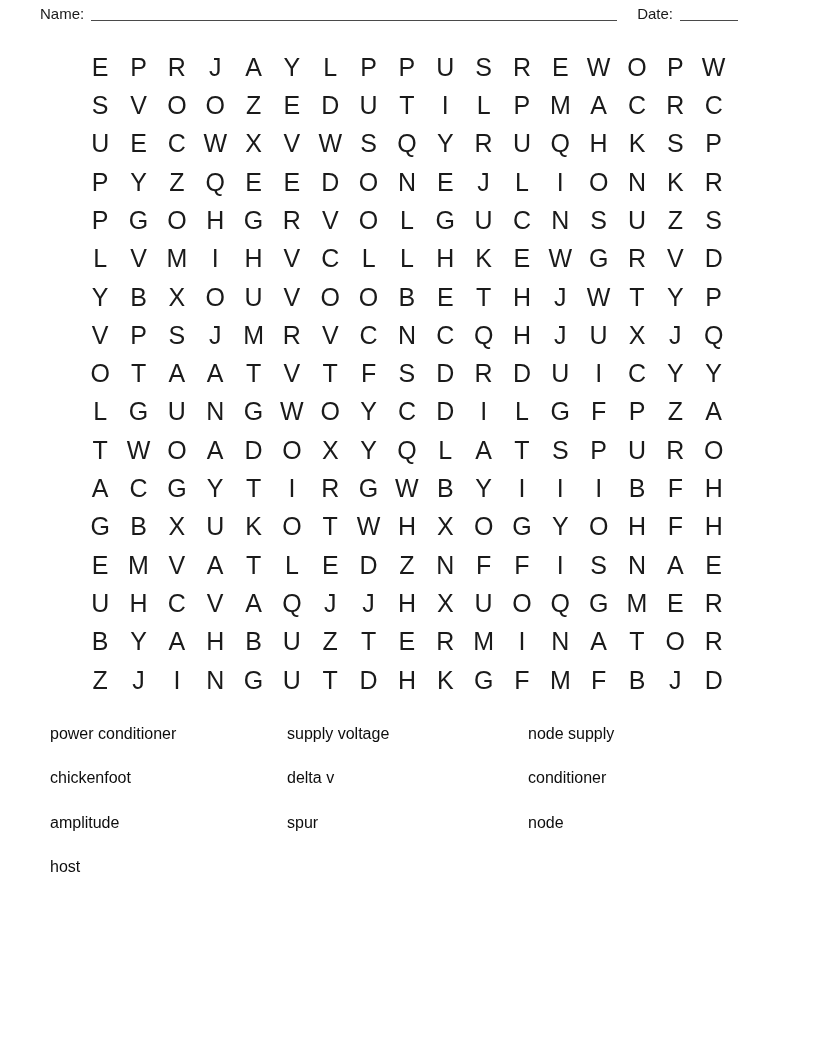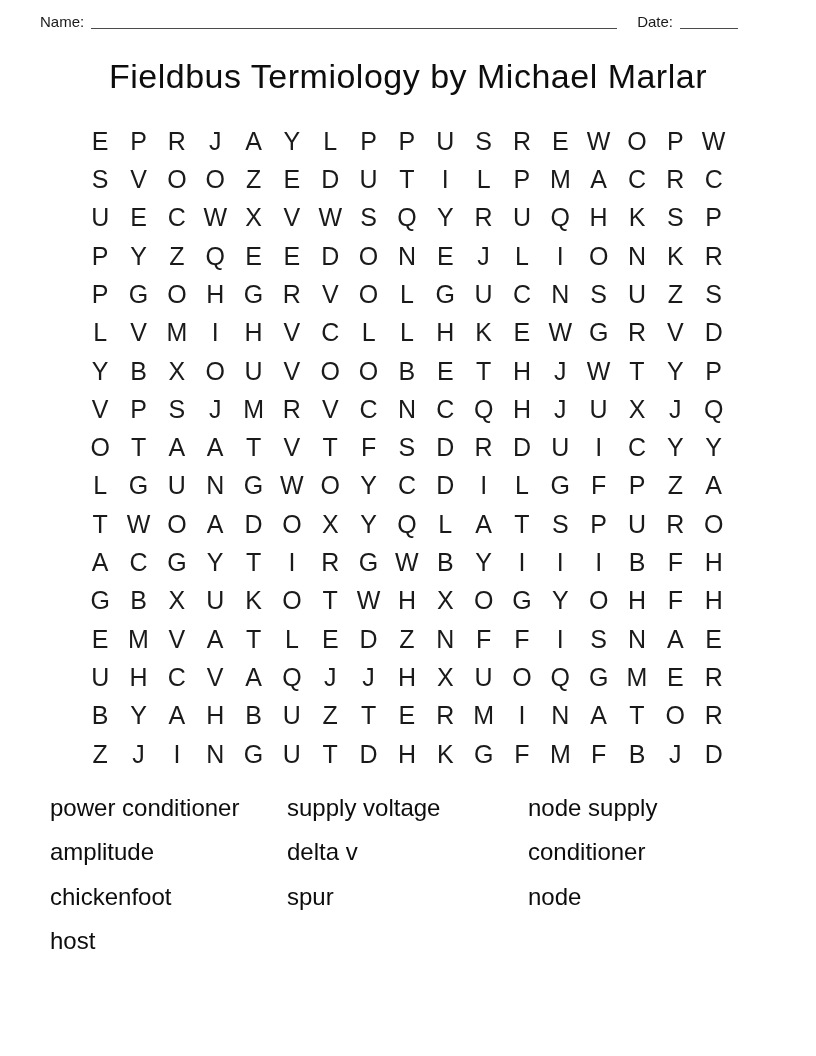--- a/index.html
+++ b/index.html
@@ -8,21 +8,21 @@
     height: 1056px;
     background: #ffffff;
     font-family: "Liberation Sans", sans-serif;
     color: #111;
     overflow: hidden;
   }
   
   .header {
     display: flex;
     align-items: flex-end;
-    padding: 12px 78px 0 40px;
+    padding: 4px 78px 0 40px;
     height: 18px;
     font-size: 15px;
     color: #1a1a1a;
   }
   .hline {
     border-bottom: 1.6px solid #4a4a4a;
     height: 14px;
   }
   .name-line { flex: 1; margin: 0 20px 1px 7px; }
   .date-line { width: 58px; margin: 0 0 1px 7px; }
@@ -54,37 +54,36 @@
   .words {
     margin: 12px 0 0 50px;
     display: grid;
     grid-template-columns: 237px 241px auto;
   }
   .word-col { display: flex; flex-direction: column; }
   .word-item {
     height: 44.5px;
     display: flex;
     align-items: center;
-    font-size: 24px;
+    font-size: 16px;
     color: #0d0d0d;
   }
 </style>
 </head>
 <body>
 
 <div>
 
   <div class="header">
     <span>Name:</span>
     <span class="hline name-line"></span>
     <span>Date:</span>
     <span class="hline date-line"></span>
   </div>
 
-  <div class="title">Fieldbus Termiology by Michael Marlar</div>
 
   <div class="grid">
       <span class="cell">E</span>
       <span class="cell">P</span>
       <span class="cell">R</span>
       <span class="cell">J</span>
       <span class="cell">A</span>
       <span class="cell">Y</span>
       <span class="cell">L</span>
       <span class="cell">P</span>
@@ -367,22 +366,22 @@
       <span class="cell">M</span>
       <span class="cell">F</span>
       <span class="cell">B</span>
       <span class="cell">J</span>
       <span class="cell">D</span>
     </div>
 
   <div class="words">
       <div class="word-col">
         <div class="word-item">power conditioner</div>
+        <div class="word-item">chickenfoot</div>
         <div class="word-item">amplitude</div>
-        <div class="word-item">chickenfoot</div>
         <div class="word-item">host</div>
       </div>
       <div class="word-col">
         <div class="word-item">supply voltage</div>
         <div class="word-item">delta v</div>
         <div class="word-item">spur</div>
       </div>
       <div class="word-col">
         <div class="word-item">node supply</div>
         <div class="word-item">conditioner</div>

